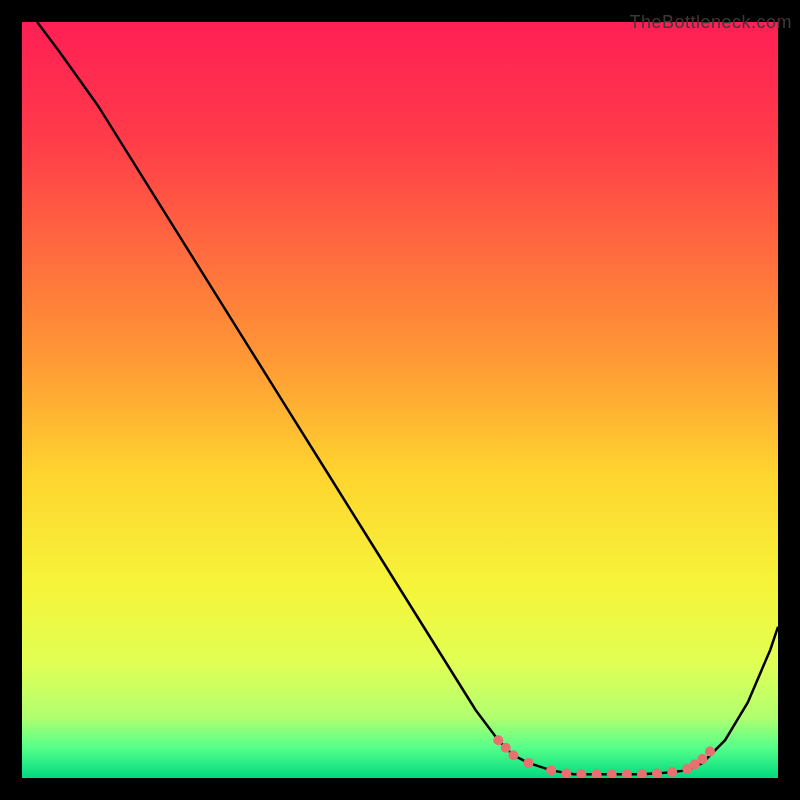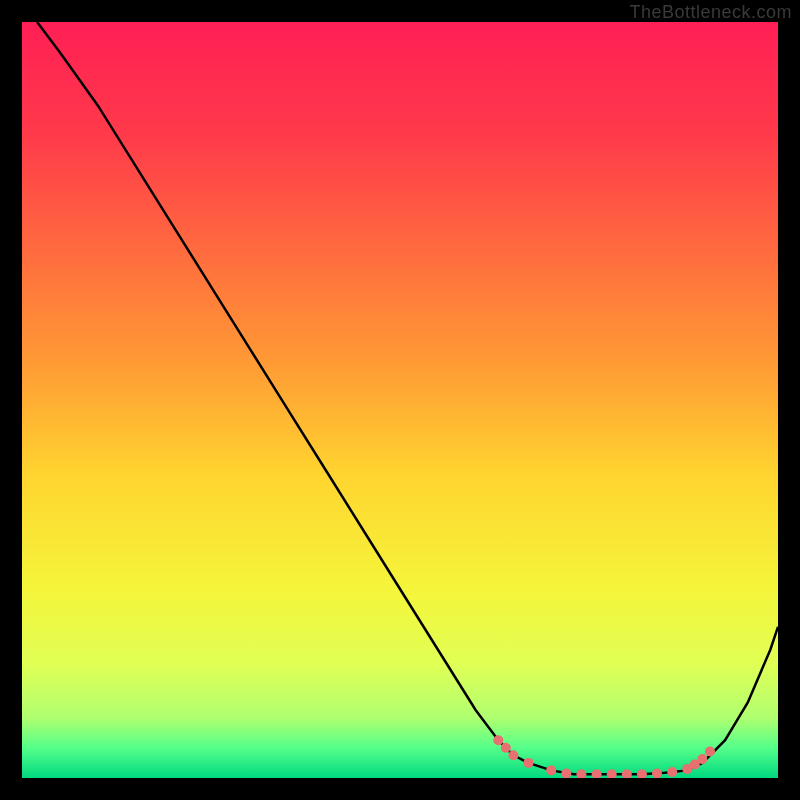--- a/index.html
+++ b/index.html
@@ -1,19 +1,19 @@
 <!DOCTYPE html>
 <html><head>
 <meta charset="utf-8">
 <style>
 * { margin: 0; padding: 0; box-sizing: border-box; }
 body { width: 800px; height: 800px; background: #000; position: relative; font-family: Arial, sans-serif; }
 .chart-container { position: absolute; left: 22px; top: 22px; width: 756px; height: 756px; background: #000; }
 .gradient-bg { position: absolute; left: 0; top: 0; width: 100%; height: 100%; }
-.watermark { position: absolute; top: 2px; right: 8px; color: #3a3a3a; font-size: 18px; font-weight: 500; letter-spacing: 0.5px; z-index: 10; }
+.watermark { position: absolute; top: 12px; right: 8px; color: #3a3a3a; font-size: 18px; font-weight: 500; letter-spacing: 0.5px; z-index: 10; }
 .line-layer { position: absolute; left: 0; top: 0; width: 100%; height: 100%; z-index: 5; }
 </style>
 </head>
 <body>
 
 <div class="watermark">TheBottleneck.com</div>
 
 <div class="chart-container">
   <svg class="gradient-bg" viewBox="0 0 756 756" preserveAspectRatio="none">
     <defs>

